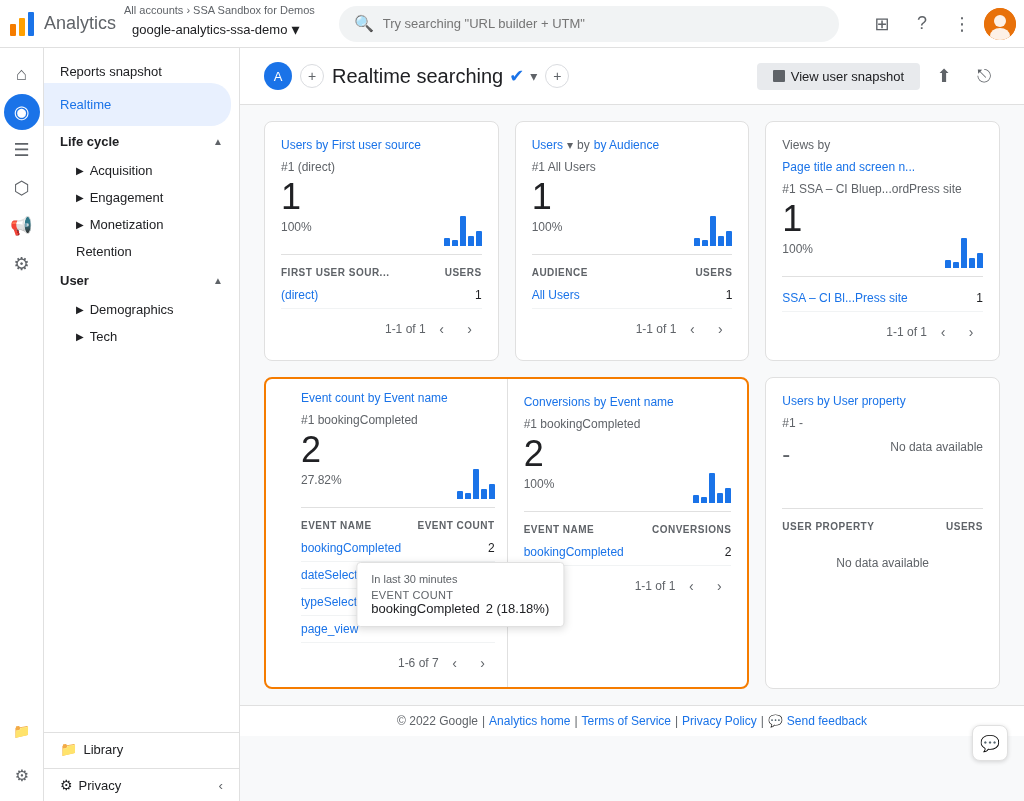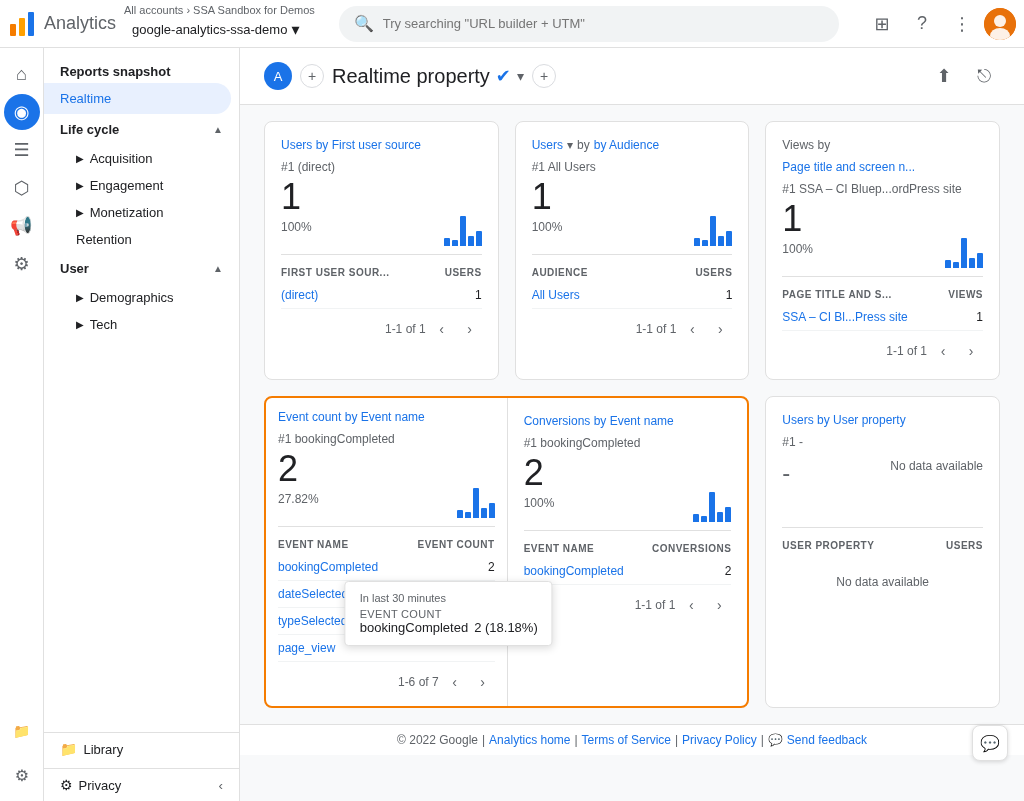--- a/index.html
+++ b/index.html
@@ -144,26 +144,26 @@
       background: #1a73e8;
       color: #fff;
     }
     .sidebar-content {
       margin-left: 44px;
       padding: 8px 0;
       flex: 1;
     }
     .sidebar-header {
       font-size: 13px;
-      font-weight: 700;
+      font-weight: 400;
       color: #202124;
       padding: 8px 16px 4px;
     }
     .sidebar-item {
-      padding: 8px 16px;
+      padding: 14px 16px;
       cursor: pointer;
       border-radius: 0 20px 20px 0;
       margin-right: 8px;
       font-size: 13px;
       color: #202124;
       display: flex;
       align-items: center;
       gap: 8px;
     }
     .sidebar-item.active {
@@ -581,27 +581,31 @@
   </div>
 </div>
 
 <div class="main-content">
 
   <div class="sub-header">
     <div class="sub-header-left">
       <div class="page-avatar">A</div>
       <div class="add-btn">+</div>
       <div class="page-title">
-        <span>Realtime property</span>
+        <span>Realtime searching</span>
         <span class="title-check">✔</span>
         <span style="font-size:14px;color:#5f6368;">▾</span>
       </div>
       <div class="page-title-add">+</div>
     </div>
     <div class="sub-header-right">
+      <button class="view-snapshot-btn">
+        <span style="width:12px;height:12px;background:#5f6368;display:inline-block;border-radius:1px;"></span>
+        <span>View user snapshot</span>
+      </button>
       <button class="nav-icon-btn" style="width:32px;height:32px;">⬆</button>
       <button class="nav-icon-btn" style="width:32px;height:32px;">⎋</button>
     </div>
   </div>
 
   <div class="cards-grid">
 
     <div class="card">
       <div class="card-title">
         <a href="#">Users by First user source</a>
@@ -686,41 +690,37 @@
         </div>
         <div class="mini-bar">
           <div class="mini-bar-col" style="height:8px;"></div>
           <div class="mini-bar-col" style="height:6px;"></div>
           <div class="mini-bar-col" style="height:30px;"></div>
           <div class="mini-bar-col" style="height:10px;"></div>
           <div class="mini-bar-col" style="height:15px;"></div>
         </div>
       </div>
       <hr class="divider">
-      <div class="table-header">
-        <span>PAGE TITLE AND S...</span>
-        <span>VIEWS</span>
-      </div>
       <div class="table-row">
         <a href="#">SSA – CI Bl...Press site</a>
         <span>1</span>
       </div>
       <div class="card-footer">
         <span>1-1 of 1</span>
         <button class="nav-arrow">‹</button>
         <button class="nav-arrow">›</button>
       </div>
     </div>
   </div>
 
   <div class="highlighted-row">
 
     <div class="highlighted-group">
 
-      <div style="padding:12px;position:relative;">
+      <div style="padding:12px;position:relative;margin-left:23px;">
         <div class="card-title">
           <a href="#">Event count by Event name</a>
         </div>
         <div class="card-rank">#1  bookingCompleted</div>
         <div style="display:flex;align-items:flex-end;justify-content:space-between;">
           <div>
             <div class="card-value">2</div>
             <div class="card-percent">27.82%</div>
           </div>
           <div class="mini-bar">

